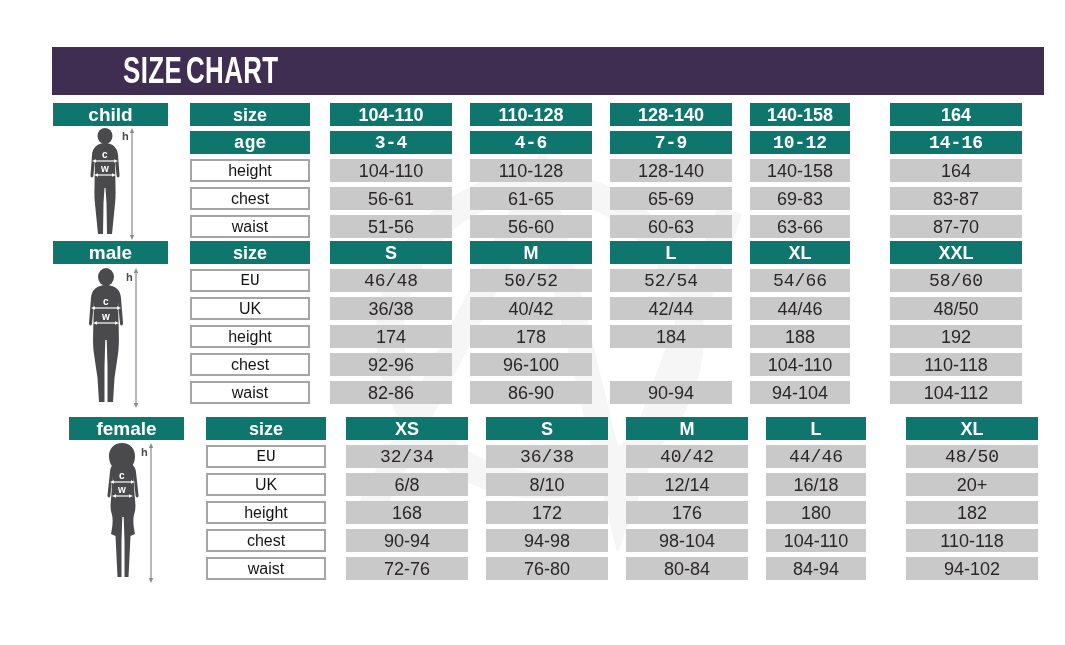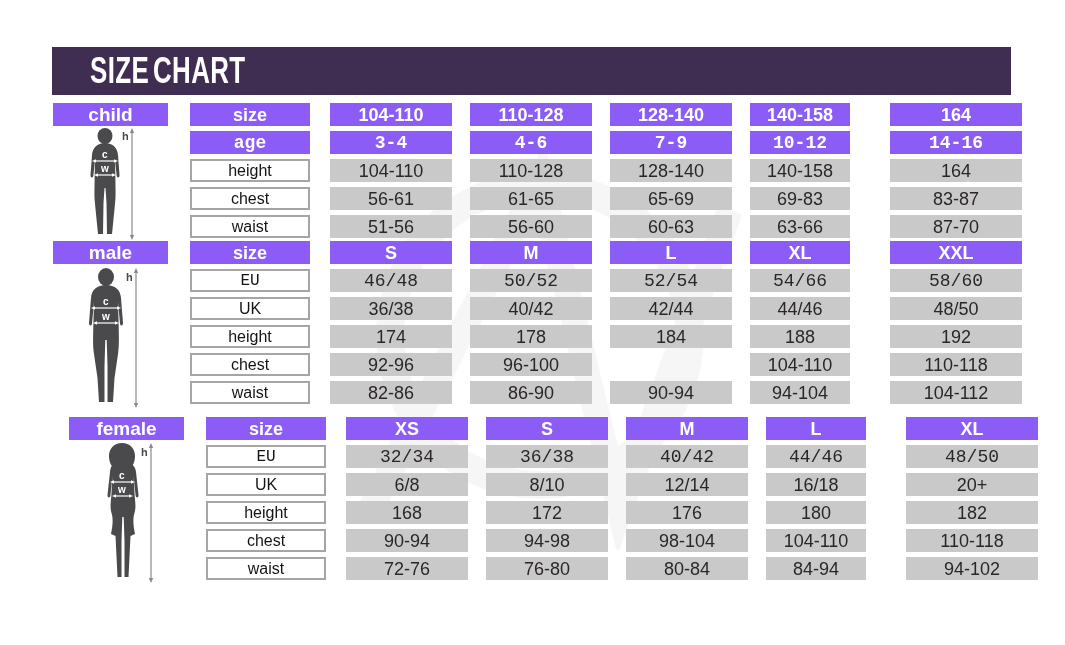--- a/index.html
+++ b/index.html
@@ -1,28 +1,28 @@
 <!DOCTYPE html>
 <html><head>
 <meta charset="utf-8">
 <style>
   html,body{margin:0;padding:0;width:1065px;height:645px;background:#ffffff;
     font-family:"Liberation Sans",sans-serif;position:relative;overflow:hidden;}
   .titlebar{position:absolute;left:52px;top:47px;width:959px;height:48px;
-    background:#402E52;display:flex;align-items:center;}
+    background:#402E52;display:flex;align-items:center;padding-left:33px;}
   .titlebar .ttl{color:#fff;font-weight:700;font-size:36px;letter-spacing:.5px;
     word-spacing:-5px;transform:scaleX(.72);transform-origin:left center;
     margin-left:38px;white-space:nowrap;}
   .sec{position:absolute;left:0;width:1065px;}
   #sec-child{top:103px;height:136px;}
   #sec-male{top:241px;height:164px;}
   #sec-female{top:417px;height:164px;margin-left:16px;}
   .cell{position:absolute;height:23px;display:flex;align-items:center;justify-content:center;
     box-sizing:border-box;font-size:18px;color:#2b2728;line-height:1;}
-  .bar{background:#8b5cf6;color:#fff;font-weight:700;}
+  .bar{background:#0f766e;color:#fff;font-weight:700;}
   .wlbl{background:#fff;border:2px solid #a5a5a5;font-size:16px;color:#141414;}
   .gray{background:#C9C9C9;}
   .secbar{left:53px;width:115px;font-size:19px;}
   .lblcol{left:190px;width:120px;}
   .v1{left:330px;width:122px;} .v2{left:470px;width:122px;} .v3{left:610px;width:122px;}
   .v4{left:750px;width:100px;text-align:center;} .v5{left:890px;width:132px;}
   .r0{top:0;} .r1{top:28px;font-family:Liberation Mono, monospace;} .r2{top:56px;} .r3{top:84px;} .r4{top:112px;} .r5{top:140px;}
   .fig{position:absolute;}
   .sil{fill:#4A4A4D;}
   .mline{stroke:#8a8a8a;stroke-width:1.2;}

